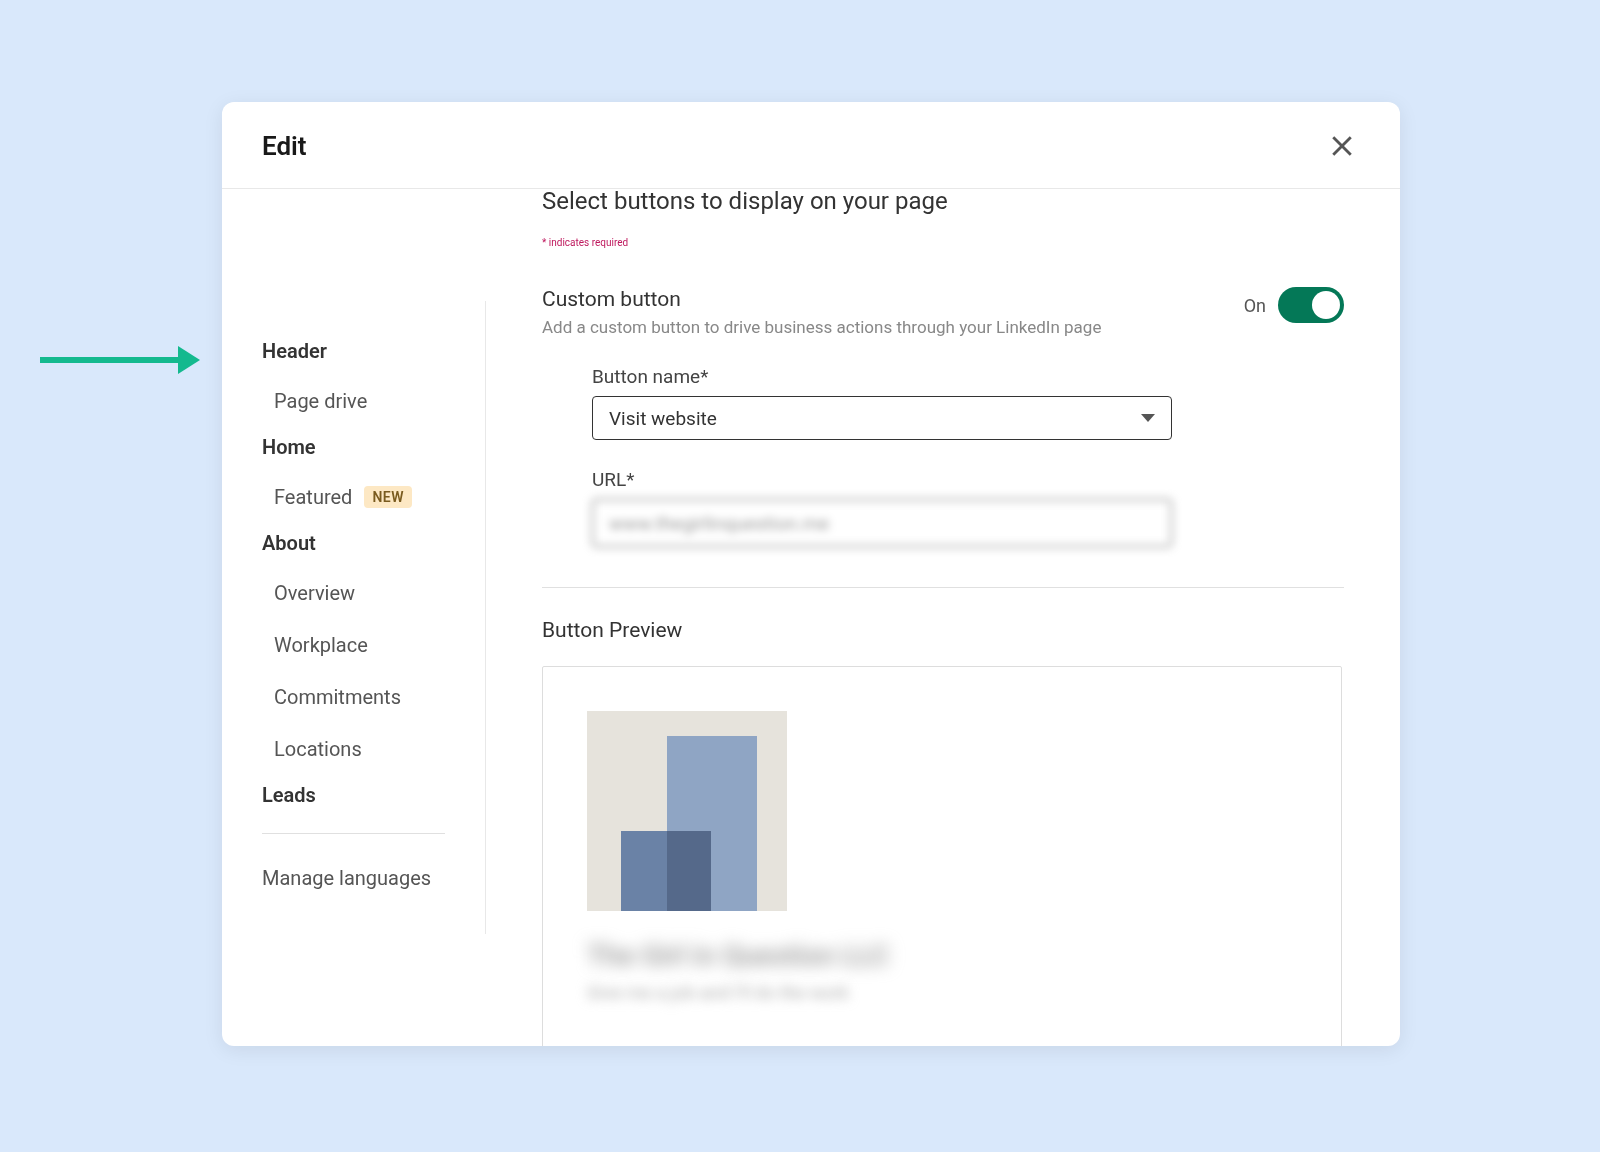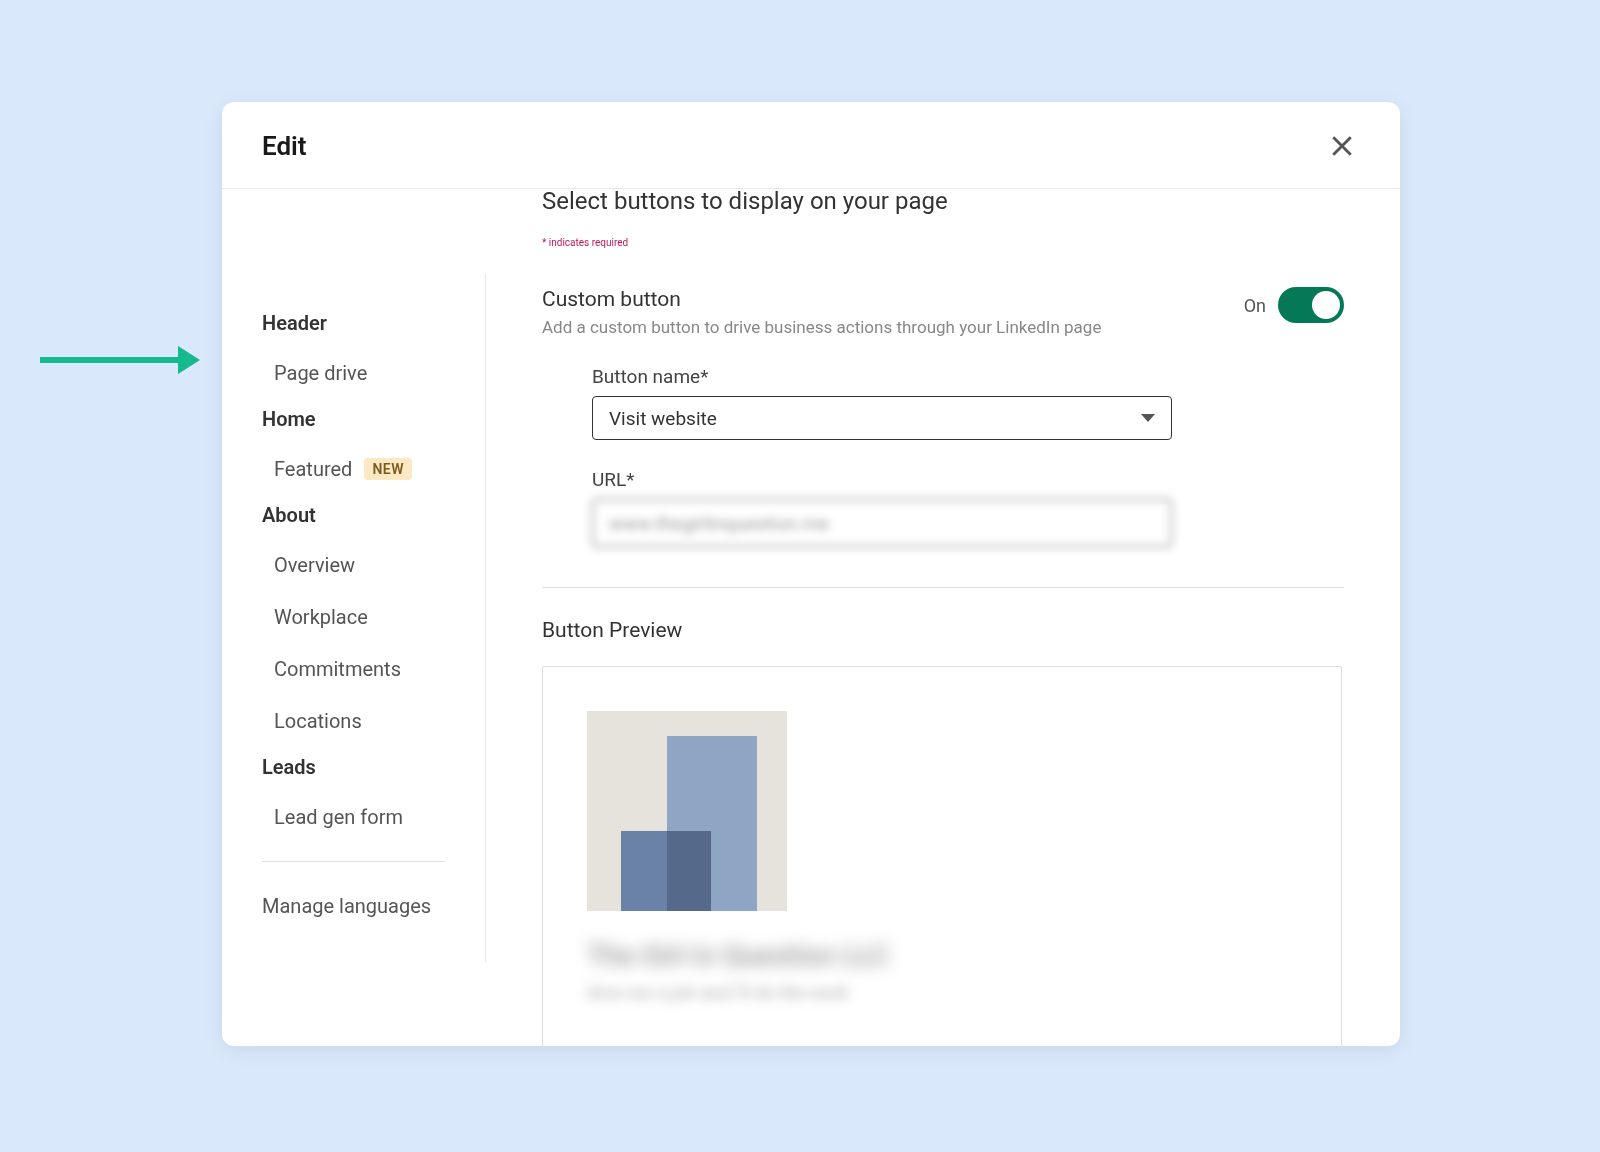--- a/index.html
+++ b/index.html
@@ -370,23 +370,20 @@
         <span>Workplace</span>
       </div>
       <div class="nav-item">
         <span>Commitments</span>
       </div>
       <div class="nav-item">
         <span>Locations</span>
       </div>
 
       <div class="nav-section-title">Leads</div>
-      <div class="nav-item">
-        <span>Lead gen form</span>
-      </div>
 
       <div class="divider"></div>
 
       <div class="nav-item" style="padding-left:40px;">
         <span>Manage languages</span>
       </div>
     </div>
 
     <div class="main-content">
       <div class="main-heading">Select buttons to display on your page</div>

